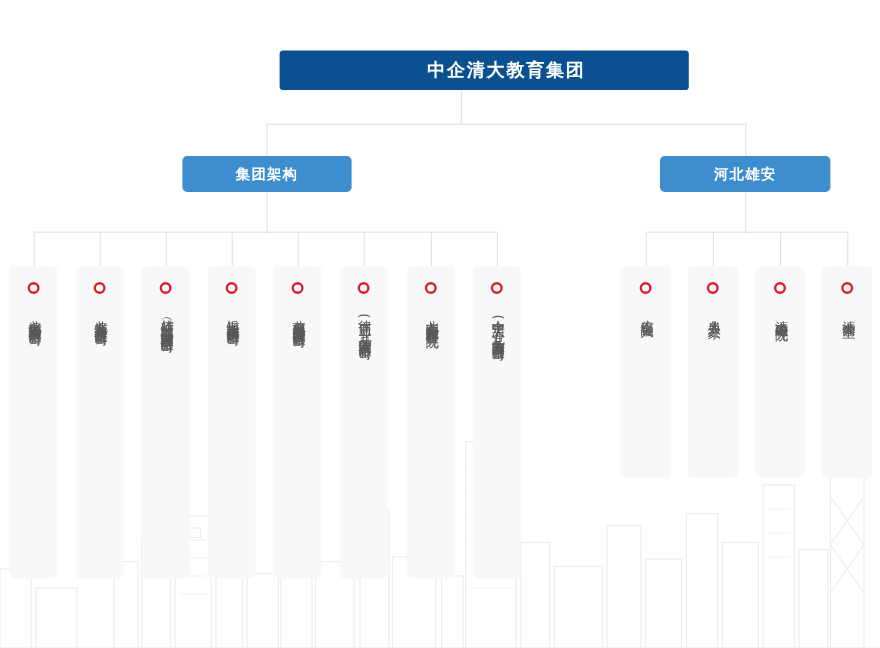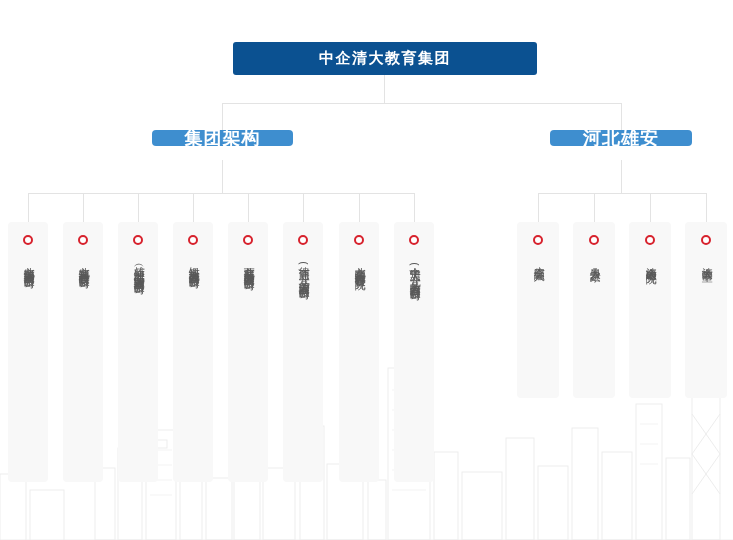--- a/index.html
+++ b/index.html
@@ -6,25 +6,25 @@
   .stage {
     position:relative; width:733px; height:540px; background:#ffffff;
     overflow:hidden; font-family:"DejaVu Sans", sans-serif;
   }
   .skyline { position:absolute; left:0; bottom:0; z-index:0; }
   .cn { position:absolute; background:#e3e3e3; z-index:1; }
   .root-box {
     position:absolute; left:233px; top:42px; width:304px; height:33px;
     background:#0b5191; border-radius:3px; color:#ffffff; font-weight:bold;
     font-size:15px; letter-spacing:1.5px; display:flex; align-items:center;
-    justify-content:center; z-index:2;
+    justify-content:center; z-index:2;padding-left:37px;
   }
   .branch-box {
-    position:absolute; top:130px; height:16px; background:#3e8ecf;
-    border-radius:4px; color:#ffffff; font-weight:bold; font-size:18px;
+    position:absolute; top:130px; height:30px; background:#3e8ecf;
+    border-radius:4px; color:#ffffff; font-weight:bold; font-size:12px;
     letter-spacing:1px; display:flex; align-items:center; justify-content:center;
     z-index:2;
   }
   .branch-structure { left:152px; width:141px; }
   .branch-media { left:550px; width:142px; }
   .node {
     position:absolute; top:222px; background:#f8f8f8; border-radius:4px;
     display:flex; flex-direction:column; align-items:center;
     padding-top:13px; box-sizing:border-box; z-index:2;
   }

